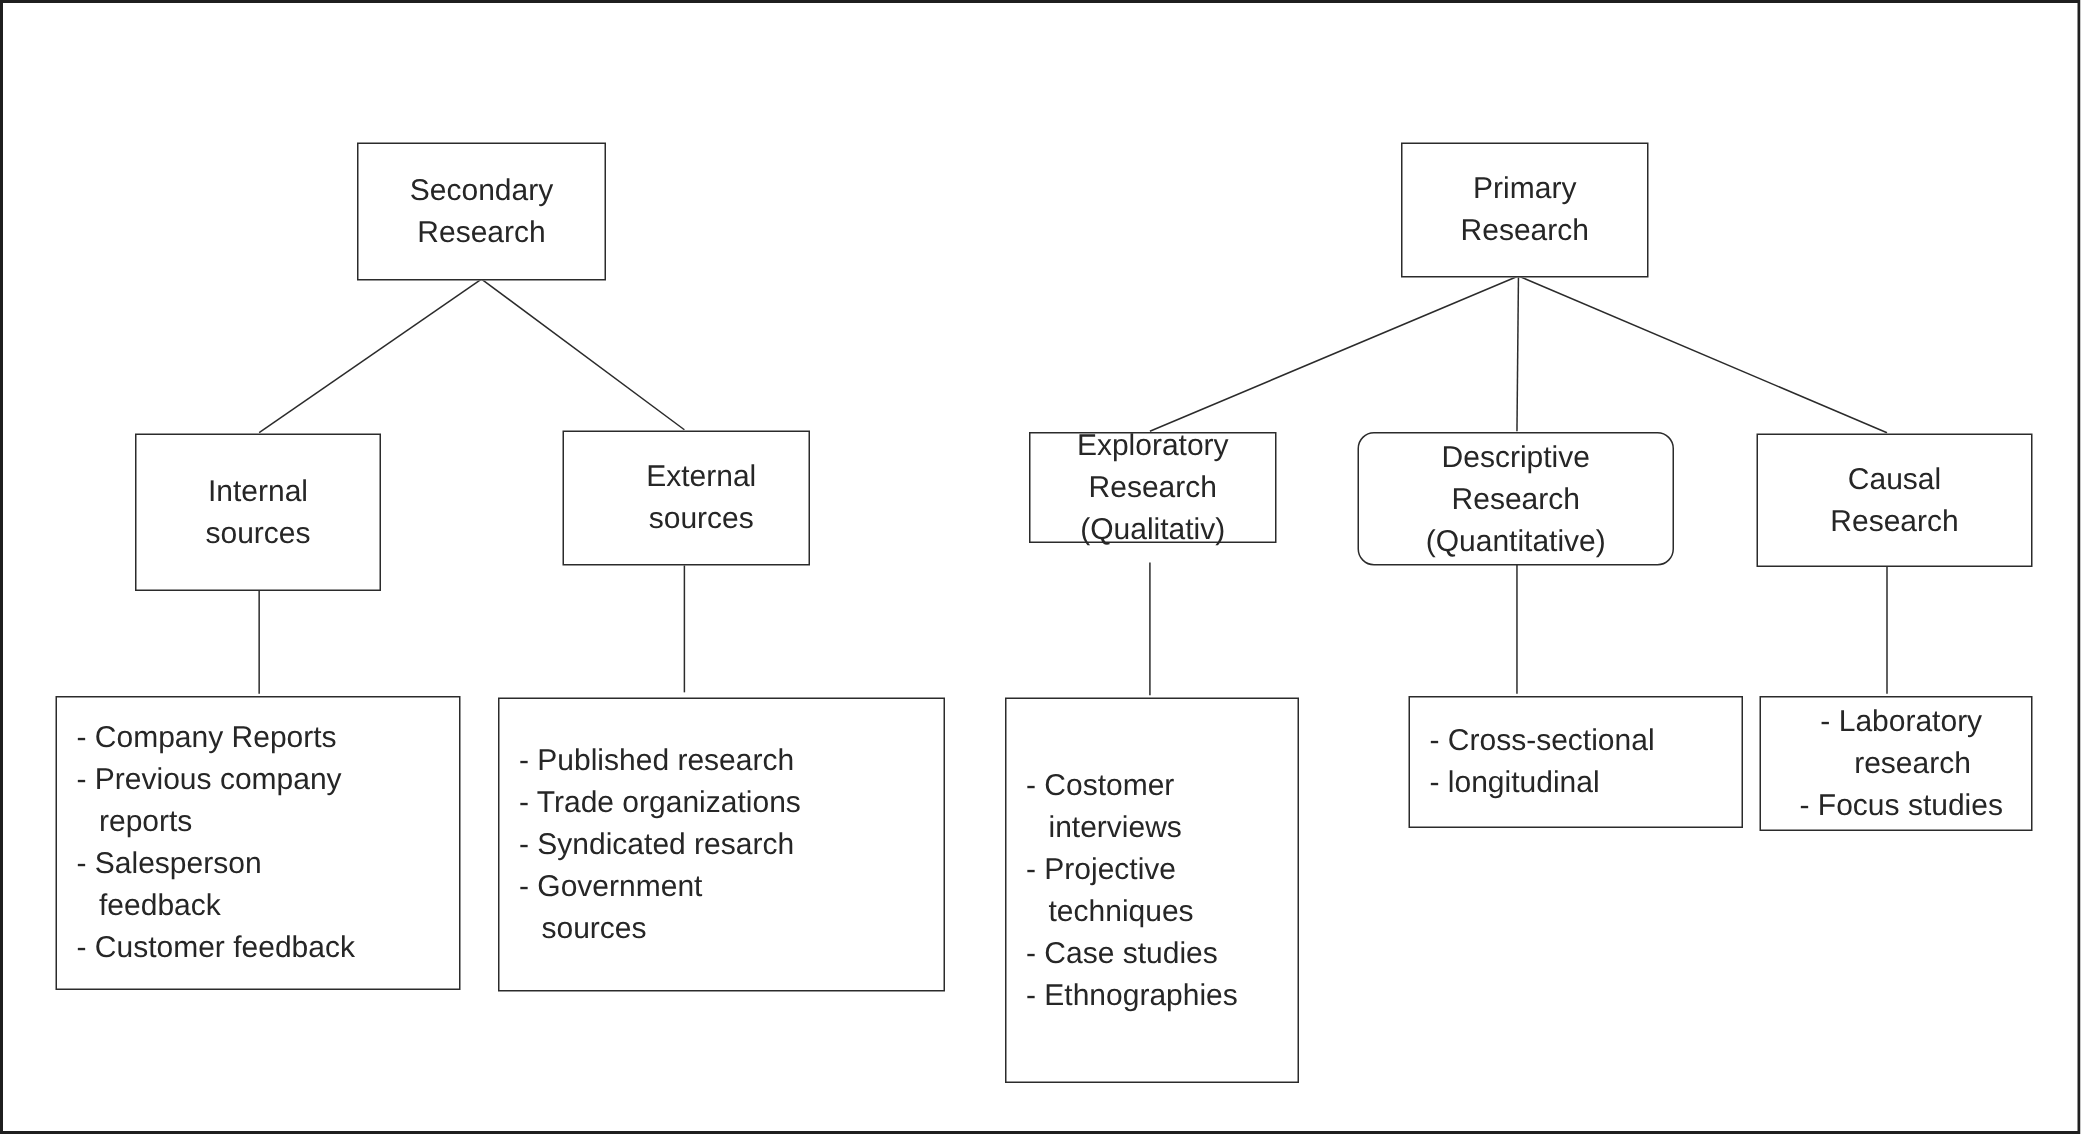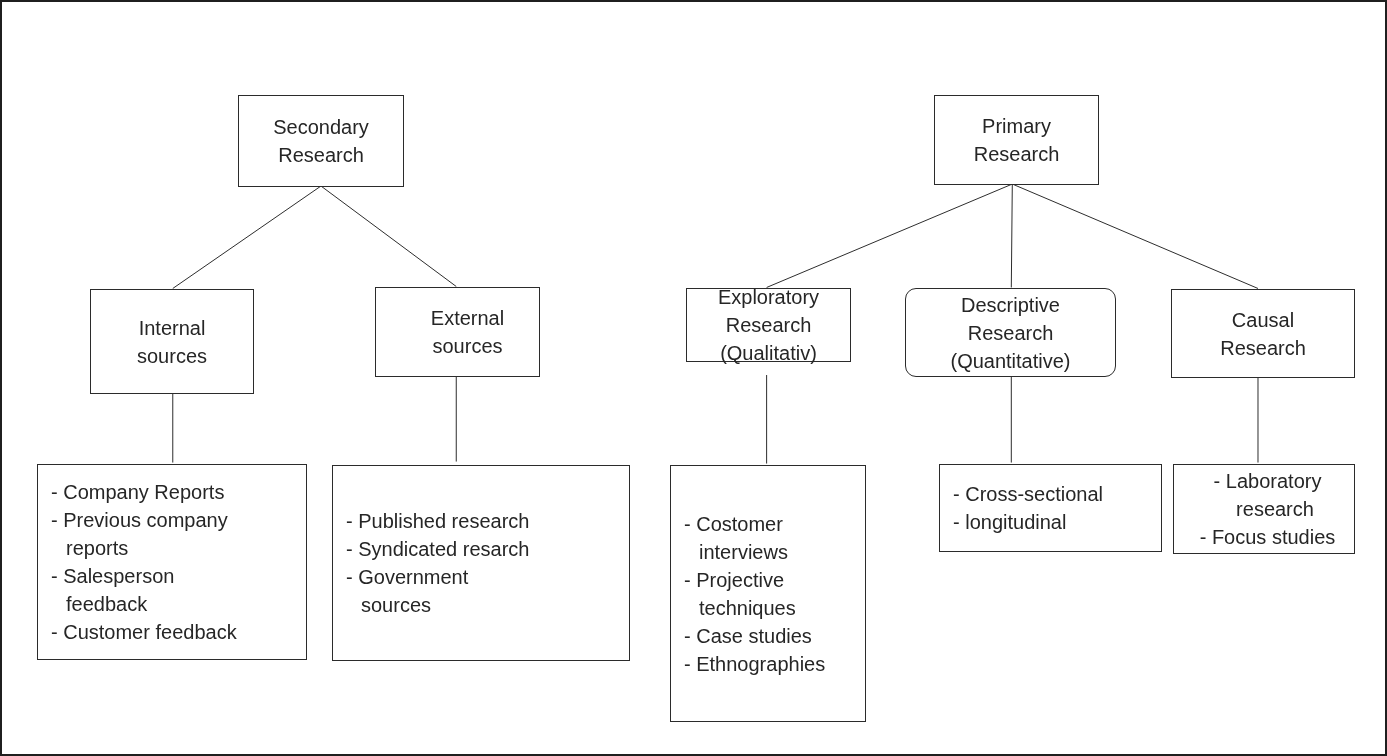--- a/index.html
+++ b/index.html
@@ -95,20 +95,21 @@
 reports</li>
       <li>- Salesperson
 feedback</li>
       <li>- Customer feedback</li>
     </ul>
   </div>
 
   <div class="node leaf" style="left:330px; top:463px; width:298px; height:196px;">
     <ul>
       <li>- Published research</li>
+      <li>- Trade organizations</li>
       <li>- Syndicated resarch</li>
       <li>- Government
 sources</li>
     </ul>
   </div>
 
   <div class="node" style="left:932px; top:93px; width:165px; height:90px;">
     <span class="label">Primary
 Research</span>
   </div>

